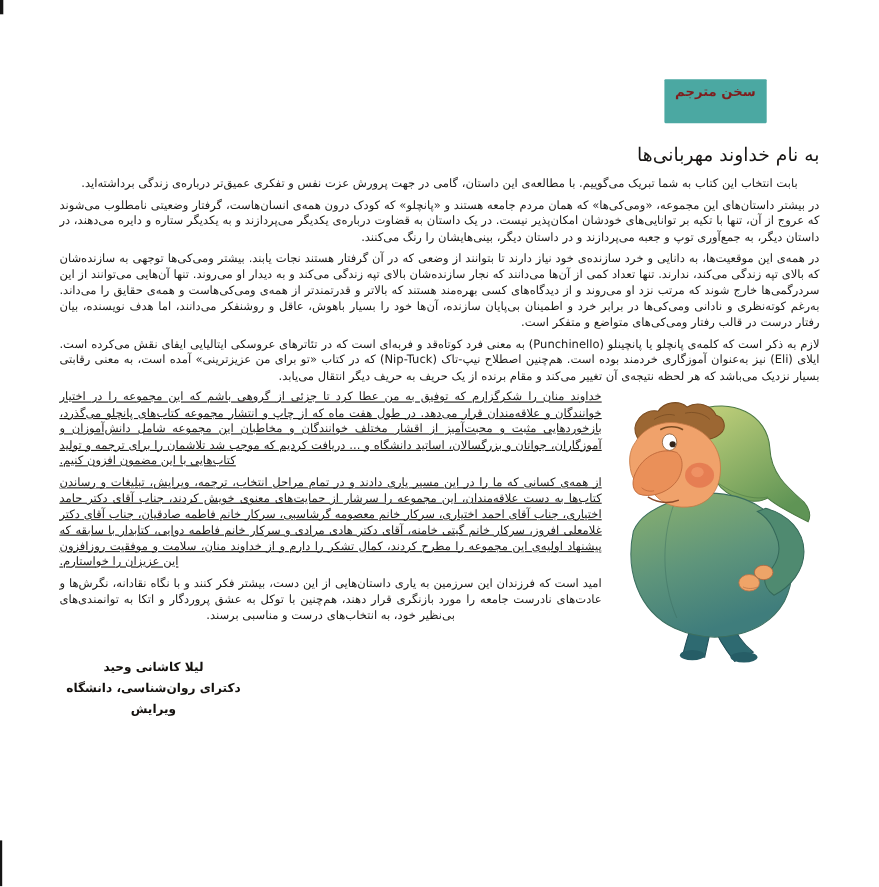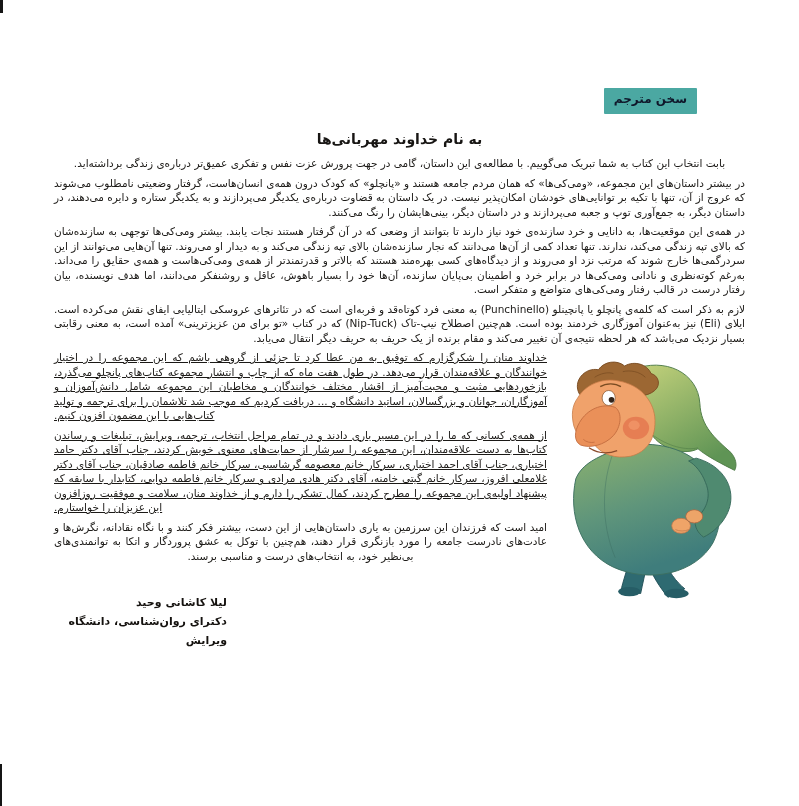--- a/index.html
+++ b/index.html
@@ -4,46 +4,46 @@
 <style>
   html,body{margin:0;padding:0;background:#ffffff;}
   .page{
     position:relative;width:799px;height:806px;background:#ffffff;overflow:hidden;
     font-family:"DejaVu Sans", sans-serif;color:#171513;
   }
   .edge{position:absolute;left:0;background:#151515;width:3px;}
   .edge-top{top:0;height:13px;}
   .edge-bottom{top:764px;height:42px;width:2px;}
   .section-label{
-    position:absolute;top:88px;right:102px;
-    background:#4BA8A2;color:#0f172a;font-weight:bold;font-size:12px;
-    padding:4px 10px 8px 10px;letter-spacing:.5px;border-radius:1px;
+    position:absolute;top:72px;right:102px;
+    background:#4BA8A2;color:#7f1d1d;font-weight:bold;font-size:12px;
+    padding:4px 10px 22px 10px;letter-spacing:.5px;border-radius:1px;
   }
   .content{
     position:absolute;top:131px;right:54px;width:691px;
     direction:rtl;text-align:justify;
   }
   .title{
-    font-size:14px;font-weight:bold;text-align:center;
+    font-size:17px;font-weight:normal;text-align:right;
     margin:0 0 9px 0;
   }
   .content p{
     font-size:10.5px;line-height:14.5px;margin:0 0 5px 0;
     text-align:justify;color:#1b1916;
   }
   .last-center{text-align-last:center;}
   .last-left{text-align-last:left;text-decoration:underline;}
   .illu{
     float:right;width:188px;height:248px;
     margin:2px 0 4px 10px;
   }
   .illu svg{display:block;width:188px;height:248px;}
   .signature{
     width:175px;margin:30px 518px 0 0;
-    text-align:right;font-weight:bold;font-size:11px;line-height:19px;
+    text-align:center;font-weight:bold;font-size:11px;line-height:19px;
     color:#14110e;
   }
   .clear{clear:both;}
 </style>
 </head>
 <body>
 
 <div class="page">
   <div class="edge edge-top"></div>
   <div class="edge edge-bottom"></div>

